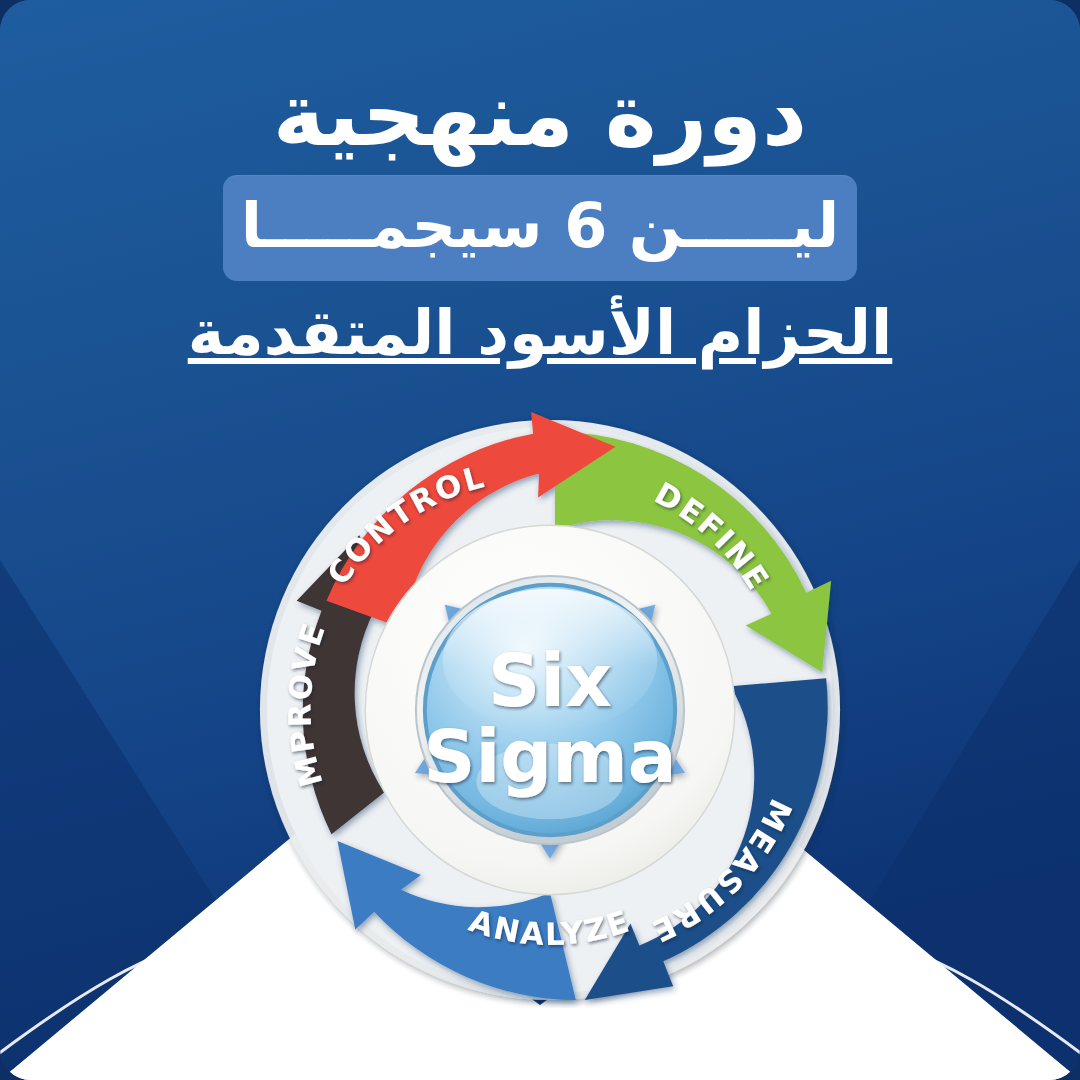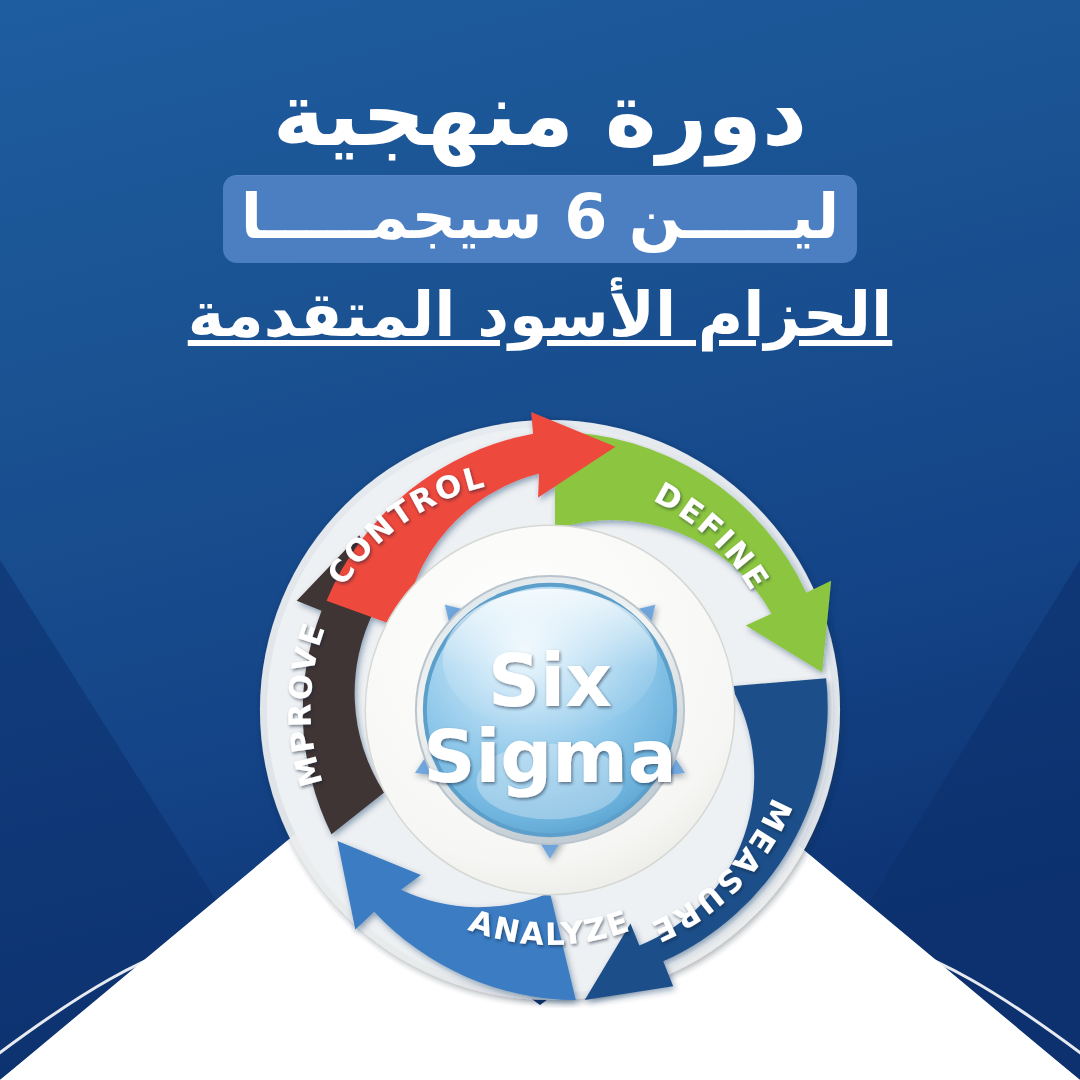--- a/index.html
+++ b/index.html
@@ -10,20 +10,21 @@
   }
   * { box-sizing: border-box; }
 
   .poster {
     position: relative;
     width: 1080px;
     height: 1080px;
     overflow: hidden;
     font-family: "DejaVu Sans", "Liberation Sans", sans-serif;
     background: linear-gradient(170deg, #1d5a9c 0%, #1b5395 32%, #174a8c 58%, #113b7c 85%, #0e3574 100%);
+    border-radius: 31px;
   }
 
   
   .bg-layer { position: absolute; inset: 0; overflow: hidden; pointer-events: none; }
   .bg-layer svg { position: absolute; inset: 0; width: 1080px; height: 1080px; display: block; }
 
   
   .header {
     position: absolute;
     top: 0; left: 0;
@@ -43,21 +44,21 @@
     direction: rtl;
   }
 
   .title-band-wrap {
     margin-top: 14px;
     display: flex;
     justify-content: center;
   }
   .title-band {
     width: 634px;
-    height: 88px;
+    height: 106px;
     border-radius: 14px;
     background: #4c7fc2;
     display: flex;
     align-items: center;
     justify-content: center;
     box-shadow: 0 1px 0 rgba(255,255,255,0.06) inset;
   }
   .title-band-text {
     font-size: 62px;
     font-weight: 700;

